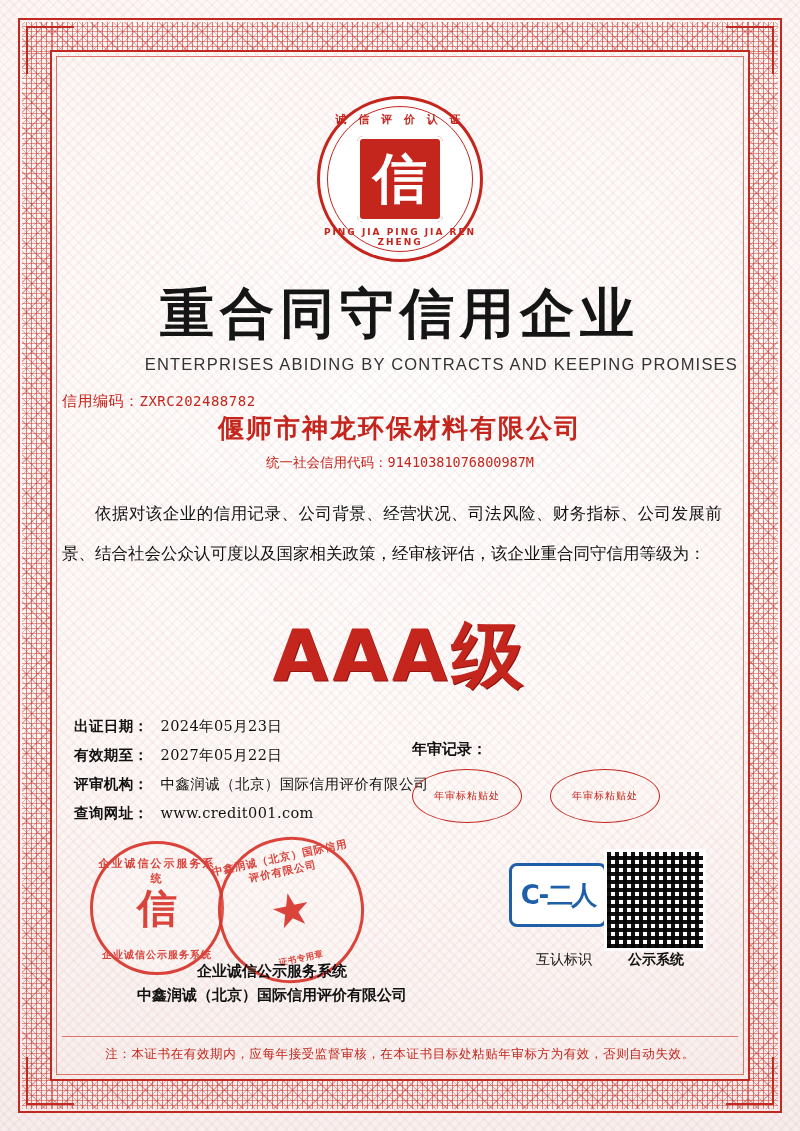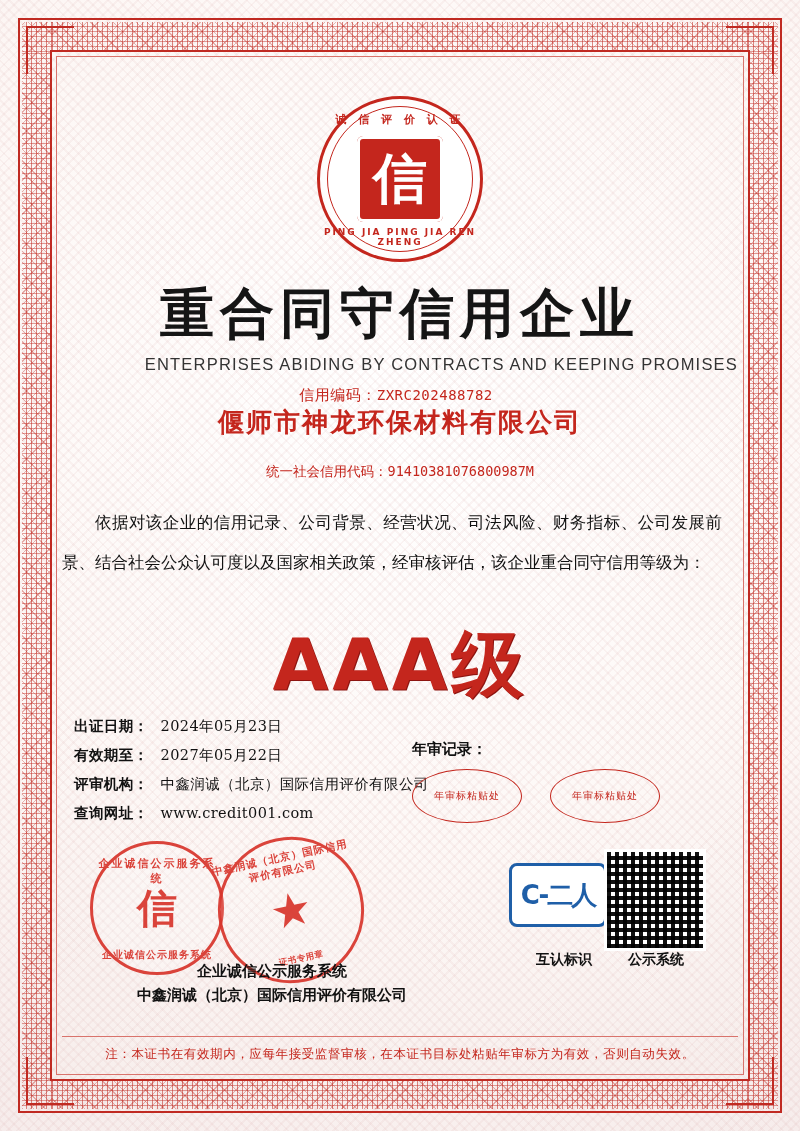--- a/index.html
+++ b/index.html
@@ -98,31 +98,31 @@
     margin-top:16px;text-align:center;color:#151515;
     font-size:54px;font-weight:bold;letter-spacing:6px;
     font-family:"DejaVu Sans","Liberation Sans",sans-serif;
   }
   .title-en{
     margin-top:4px;text-align:right;color:#333;
     font-size:16.5px;letter-spacing:1.2px;
     font-family:"Liberation Sans",sans-serif;
   }
   .credit-no{
-    margin-top:12px;text-align:center;padding-right:8px;
+    margin-top:18px;text-align:left;padding-right:8px;
     color:#c4261d;font-size:15px;letter-spacing:.5px;
   }
   .credit-no .val{font-family:"DejaVu Sans Mono","Liberation Mono",monospace;font-size:14px;}
 
   .company{
     text-align:center;color:#c4261d;
     font-size:26px;font-weight:bold;letter-spacing:2px;
   }
   .usci{
-    margin-top:23px;text-align:center;color:#c4261d;font-size:13.5px;
+    margin-top:8px;text-align:center;color:#c4261d;font-size:13.5px;
   }
   .usci .val{font-family:"DejaVu Sans Mono","Liberation Mono",monospace;}
 
   .paragraph{
     margin:22px 16px 0 0;color:#111;font-size:16.5px;line-height:40px;
     text-align:justify;text-indent:2em;
   }
 
   .grade{
     margin-top:34px;text-align:center;
@@ -207,21 +207,21 @@
     position:absolute;left:439px;top:22px;width:92px;height:58px;
   }
   .logo-c{
     position:absolute;left:0;top:0;width:92px;height:58px;
     border:3px solid #1f5fa8;border-radius:8px;
     background:#fff;display:flex;align-items:center;justify-content:center;
     color:#1f5fa8;font-size:26px;font-weight:bold;letter-spacing:-2px;
   }
   .logo-caption{
     position:absolute;left:430px;top:110px;width:128px;text-align:center;
-    font-size:14px;font-weight:bold;color:#111;
+    font-size:14px;font-weight:normal;color:#111;
     font-family:"DejaVu Serif","Liberation Serif",serif;
   }
 
   .qr{
     position:absolute;right:24px;top:8px;width:96px;height:96px;
     background:
       repeating-linear-gradient(0deg,#111 0 4px,#fff 4px 8px),
       repeating-linear-gradient(90deg,#111 0 4px,#fff 4px 8px);
     background-blend-mode:multiply;
     border:3px solid #fff;

